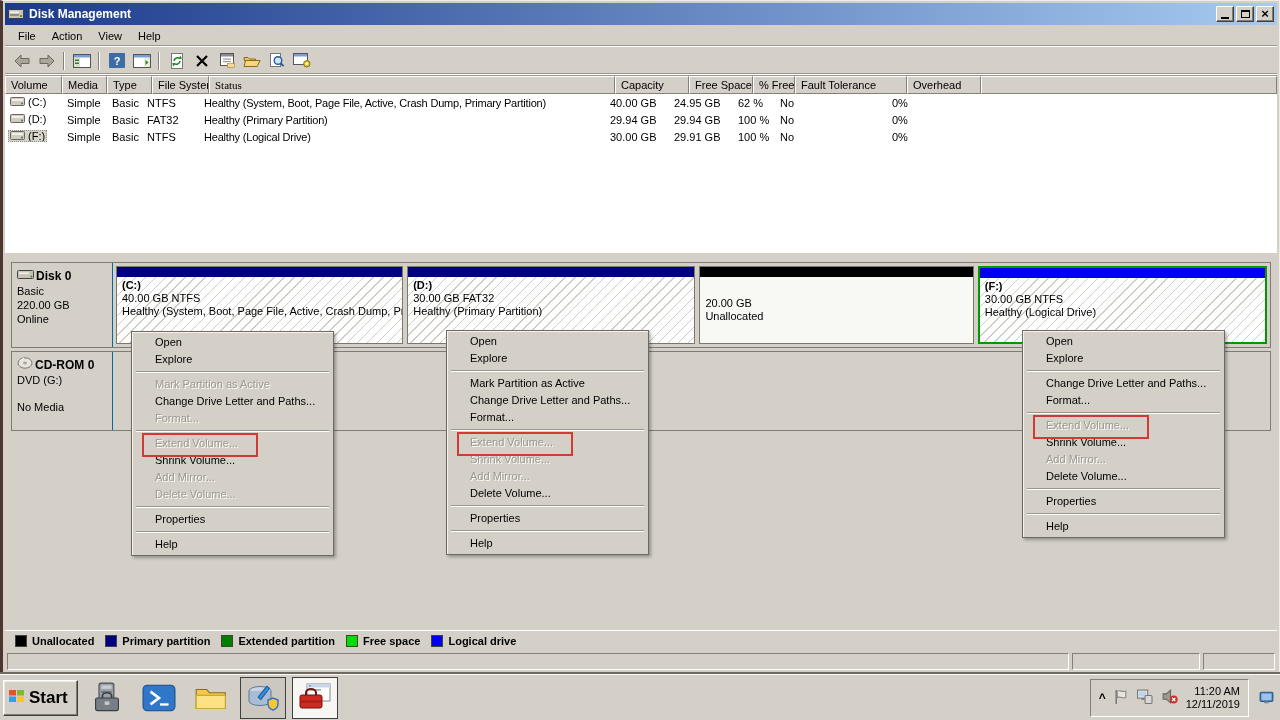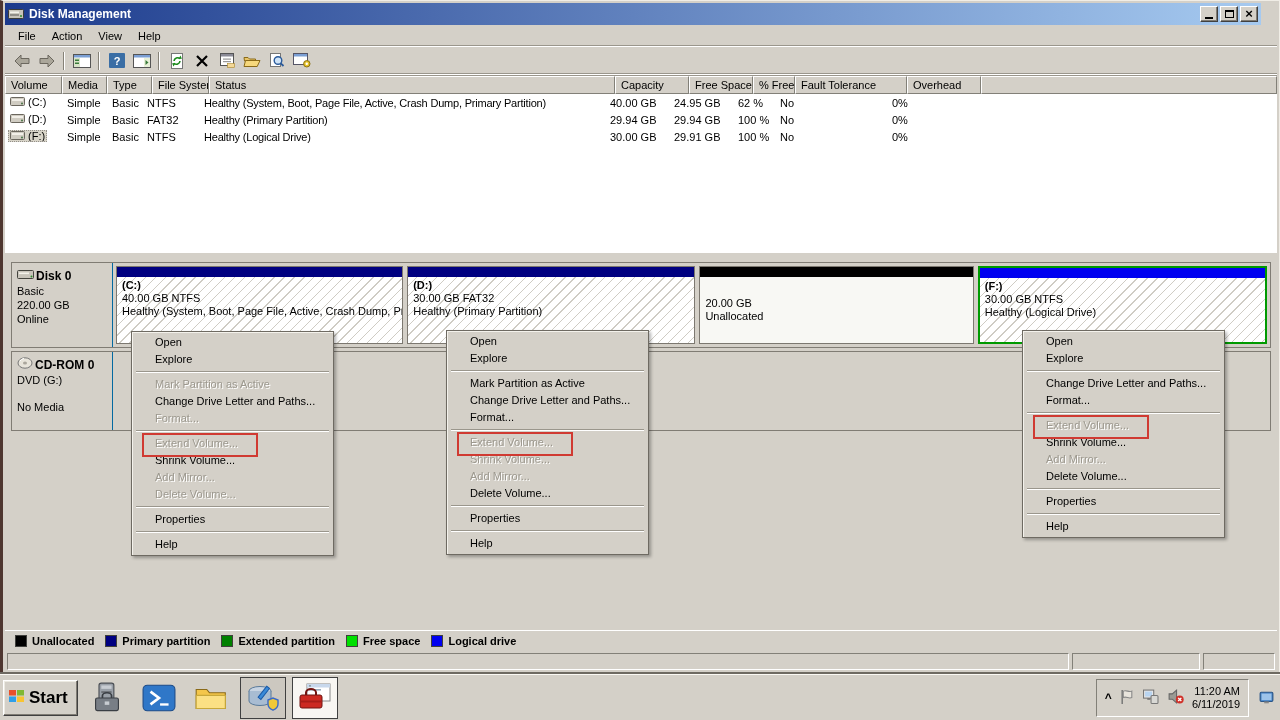--- a/index.html
+++ b/index.html
@@ -3,21 +3,21 @@
 <meta charset="utf-8">
 <style>
   * { margin:0; padding:0; box-sizing:border-box; }
   html,body { width:1280px; height:720px; overflow:hidden; }
   body { font-family:"Liberation Sans", sans-serif; font-size:11px; color:#000; background:#000; }
   .screen { position:relative; width:1280px; height:720px; background:#6b2c26; }
 
   
   .window { position:absolute; top:0; left:0; width:1280px; height:674px; background:#D4D0C8;
             border:1px solid #f0ede6; border-left:3px solid #4e3630; }
-  .titlebar { position:absolute; top:2px; left:2px; right:18px; height:22px;
+  .titlebar { position:absolute; top:2px; left:2px; right:2px; height:22px;
               background:linear-gradient(to right,#1c3a8c,#a6caf0);
               display:flex; align-items:center; gap:5px; padding:0 3px; color:#fff; }
   .title-text { font-weight:bold; font-size:12px; flex:1; }
   .tb-btns { display:flex; gap:2px; }
   .tb-btn { width:18px; height:16px; background:#D4D0C8; display:flex; align-items:center; justify-content:center;
             border:1px solid; border-color:#fff #404040 #404040 #fff; box-shadow:inset -1px -1px 0 #807c74; color:#000; }
   .g-min { width:8px; height:2px; background:#000; margin-top:8px; }
   .g-max { width:9px; height:8px; border:1px solid #000; border-top:2px solid #000; }
   .g-x { font-weight:bold; font-size:13px; line-height:12px; font-style:normal; }
 
@@ -31,21 +31,21 @@
   .tsep { width:2px; height:18px; border-left:1px solid #868278; border-right:1px solid #fff; margin:0 3px; }
 
   
   .top-pane { position:absolute; top:74px; left:2px; right:2px; height:178px; background:#fff;
               border-top:1px solid #9a968c; overflow:hidden; }
   .vt-header { display:flex; height:18px; background:#D4D0C8; }
   .hcell { flex:none; height:18px; padding:2px 5px; background:#D4D0C8; overflow:hidden; white-space:nowrap;
            border:1px solid; border-color:#fff #828078 #828078 #fff; }
   .vt-header::after { content:''; flex:1; background:#D4D0C8; border:1px solid; border-color:#fff #828078 #828078 #fff; }
   .hcell:nth-of-type(1){ width:57px; } .hcell:nth-of-type(2){ width:45px; } .hcell:nth-of-type(3){ width:45px; }
-  .hcell:nth-of-type(4){ width:57px; } .hcell:nth-of-type(5){ width:406px; } .hcell:nth-of-type(6){ width:74px; }
+  .hcell:nth-of-type(4){ width:57px; } .hcell:nth-of-type(5){ width:406px;font-family:Liberation Serif, serif; } .hcell:nth-of-type(6){ width:74px; }
   .hcell:nth-of-type(7){ width:64px; } .hcell:nth-of-type(8){ width:42px; } .hcell:nth-of-type(9){ width:112px; }
   .hcell:nth-of-type(10){ width:74px; }
   .vrow { display:flex; height:17px; align-items:center; }
   .cell { flex:none; padding:1px 5px; overflow:hidden; white-space:nowrap; }
   .c1{ width:57px; padding-left:3px; } .c2{ width:45px; } .c3{ width:35px; } .c4{ width:57px; }
   .c5{ width:406px; letter-spacing:-0.2px; } .c6{ width:64px; } .c7{ width:64px; } .c8{ width:42px; }
   .c9{ width:112px; } .c10{ width:74px; }
   .vol-sel { display:inline-flex; align-items:center; gap:3px; padding:0 2px; }
   .vol-sel.sel { background:#d8d4c8; outline:1px dotted #94908a; outline-offset:-1px; }
 
@@ -522,21 +522,21 @@
             <rect x="4.5" y="8.5" width="3" height="1.6" fill="#777"></rect>
             <rect x="8" y="6" width="6.5" height="7.5" rx="1" fill="#d8d8d4" stroke="#777"></rect>
           </svg></span>
       <span><svg width="17" height="15" viewBox="0 0 16 14">
             <path d="M2 4.5 h3 L9 1 v12 L5 9.5 H2 Z" fill="#9a9a94" stroke="#666"></path>
             <circle cx="12" cy="9.8" r="3.7" fill="#d03028"></circle>
             <path d="M10.5 8.3 l3 3 m0 -3 l-3 3" stroke="#fff" stroke-width="1.3"></path>
           </svg></span>
       <span class="clock">
         <div>11:20 AM</div>
-        <div>6/11/2019</div>
+        <div>12/11/2019</div>
       </span>
     </span>
     <span class="show-desktop">
         <svg width="15" height="14" viewBox="0 0 13 12">
           <rect x="1" y="1" width="11" height="8" rx="1" fill="#4a86c8" stroke="#2a5688"></rect>
           <rect x="2.2" y="2.2" width="8.6" height="5.6" fill="#9ec4ea"></rect>
           <rect x="4.5" y="9" width="4" height="1.6" fill="#888"></rect>
         </svg>
       </span>
   </div>

